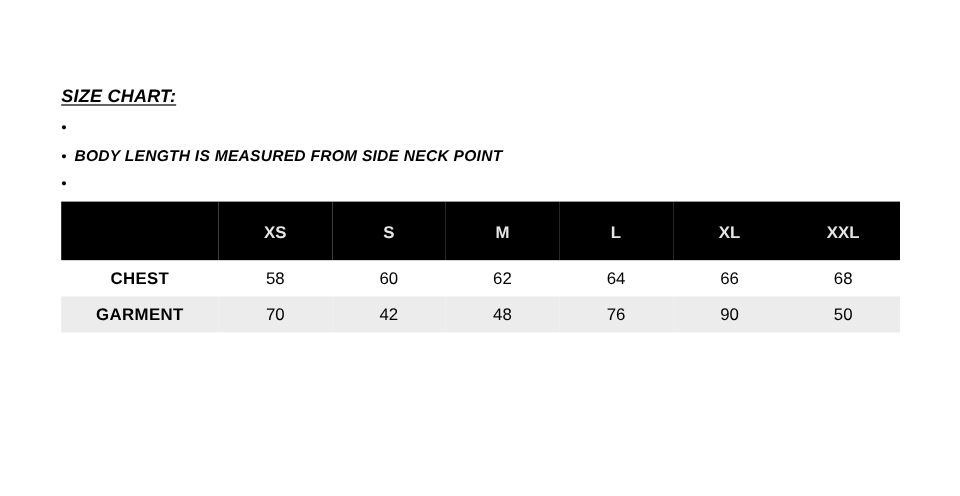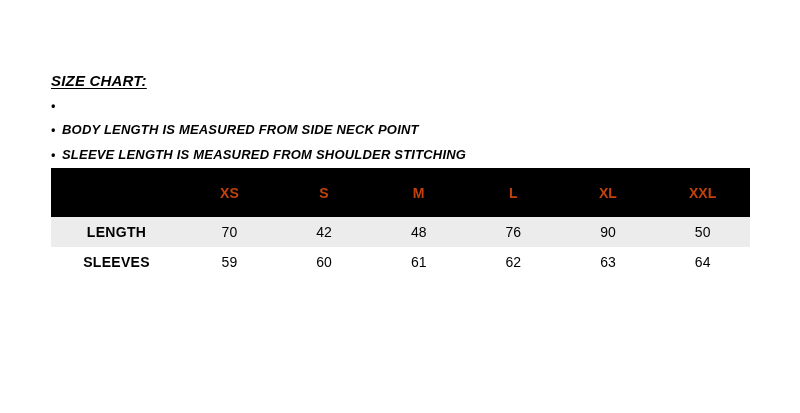--- a/index.html
+++ b/index.html
@@ -60,21 +60,21 @@
     left: 51px;
     top: 168px;
     width: 699px;
     border-collapse: collapse;
     table-layout: fixed;
   }
   table.chart col.label-col { width: 131px; }
   table.chart col.size-col { width: 94.6px; }
   table.chart thead th {
     background: #000000;
-    color: #c2410c;
+    color: #e5e5e5;
     height: 49px;
     font-size: 14px;
     font-weight: bold;
     text-align: center;
     vertical-align: middle;
     border: none;
     padding: 0;
   }
   table.chart thead th.corner {
     background: #000000;
@@ -107,21 +107,20 @@
   <div class="notes">
     <div class="note-line">
       <span class="bullet">•</span>
     </div>
     <div class="note-line">
       <span class="bullet">•</span>
       <span class="note-text">BODY LENGTH IS MEASURED FROM SIDE NECK POINT</span>
     </div>
     <div class="note-line">
       <span class="bullet">•</span>
-      <span class="note-text">SLEEVE LENGTH IS MEASURED FROM SHOULDER STITCHING</span>
     </div>
   </div>
 
   <table class="chart">
     <colgroup>
       <col class="label-col">
       <col class="size-col">
       <col class="size-col">
       <col class="size-col">
       <col class="size-col">
@@ -133,34 +132,34 @@
         <th class="corner"></th>
         <th>XS</th>
         <th>S</th>
         <th>M</th>
         <th>L</th>
         <th>XL</th>
         <th>XXL</th>
       </tr>
     </thead>
     <tbody>
+      <tr>
+        <td class="row-label">CHEST</td>
+        <td>58</td>
+        <td>60</td>
+        <td>62</td>
+        <td>64</td>
+        <td>66</td>
+        <td>68</td>
+      </tr>
       <tr class="alt">
-        <td class="row-label">LENGTH</td>
+        <td class="row-label">GARMENT</td>
         <td>70</td>
         <td>42</td>
         <td>48</td>
         <td>76</td>
         <td>90</td>
         <td>50</td>
       </tr>
-      <tr>
-        <td class="row-label">SLEEVES</td>
-        <td>59</td>
-        <td>60</td>
-        <td>61</td>
-        <td>62</td>
-        <td>63</td>
-        <td>64</td>
-      </tr>
     </tbody>
   </table>
 
 </div>
 
 </body></html>

